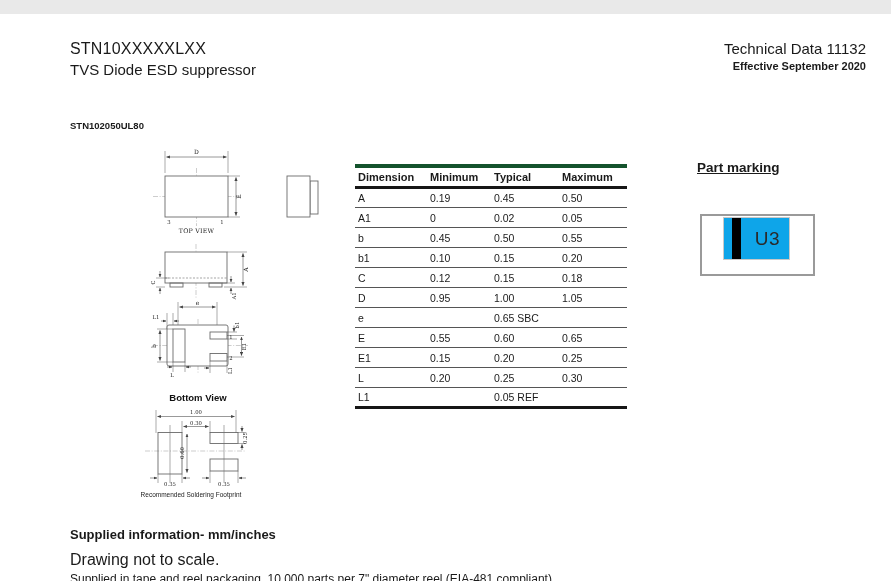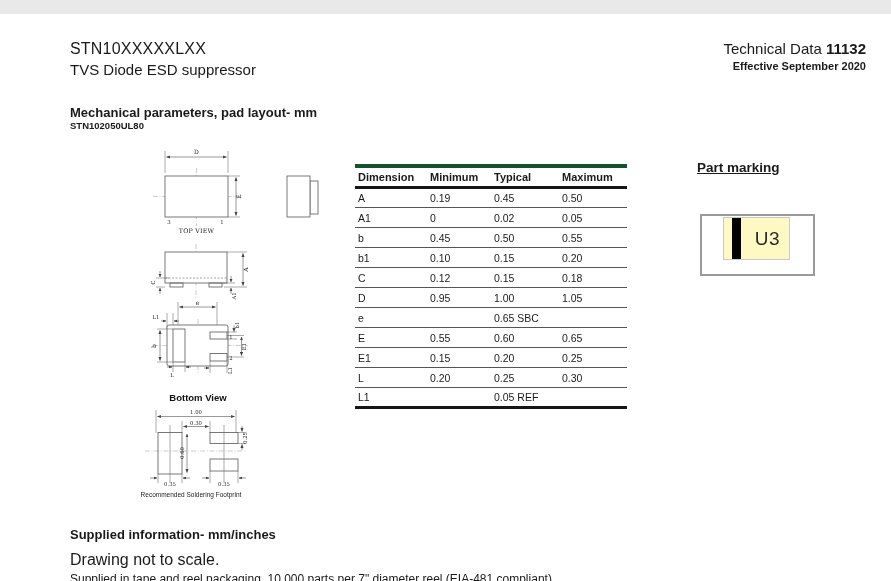--- a/index.html
+++ b/index.html
@@ -8,21 +8,21 @@
     position:relative; width:891px; height:581px; background:#ffffff;
     font-family:"Liberation Sans", sans-serif; color:#1a1a1a; overflow:hidden;
     margin:14px auto;
   }
   
   .hdr-left { position:absolute; left:70px; top:26px; }
   .part-number { font-size:16px; letter-spacing:.2px; }
   .part-subtitle { font-size:15px; margin-top:3px; }
   .hdr-right { position:absolute; right:25px; top:26px; text-align:right; }
   .doc-line { font-size:15px; }
-  .doc-line b { font-weight:bold; }
+  .doc-line b { font-weight:normal; }
   .doc-effective { font-size:11px; font-weight:bold; margin-top:3px; }
   
   .sec-head { position:absolute; left:70px; top:91px; font-size:13px; font-weight:bold; }
   .sec-sub { position:absolute; left:70px; top:106px; font-size:9.5px; font-weight:bold; }
   
   .drawings { position:absolute; left:125px; top:125px; }
   
   .dim-table-wrap { position:absolute; left:355px; top:150px; width:272px; }
   table.dims { width:100%; border-collapse:collapse; table-layout:fixed; }
   table.dims th {
@@ -36,21 +36,21 @@
   table.dims tr:last-child td { border-bottom:3px solid #161616; }
   .col-dim { width:72px; } .col-min { width:64px; } .col-typ { width:68px; } .col-max { width:68px; }
   
   .pm-title { position:absolute; left:697px; top:146px; font-size:13.5px; font-weight:bold;text-decoration:underline; }
   .pm-box {
     position:absolute; left:700px; top:200px; width:115px; height:62px;
     border:2px solid #9a9a9a; background:#fff;
   }
   .pm-inner {
     position:absolute; left:21px; top:1px; width:67px; height:43px;
-    border:1px solid #c9c9c9; background:#fef9c3; display:flex; align-items:center;
+    border:1px solid #c9c9c9; background:#0ea5e9; display:flex; align-items:center;
   }
   .pm-bar { position:absolute; left:8px; top:0; width:9px; height:100%; background:#000; }
   .pm-code {
     position:absolute; left:22px; width:43px; text-align:center;
     font-size:19px; color:#2a2a2a; letter-spacing:.5px;
   }
   
   .pkg-title { position:absolute; left:70px; top:513px; font-size:13px; font-weight:bold; }
   .pkg-line1 { position:absolute; left:70px; top:537px; font-size:16px; }
   .pkg-line2 { position:absolute; left:70px; top:558px; font-size:12px; }
@@ -74,21 +74,20 @@
 
   <div class="hdr-left">
     <div class="part-number">STN10XXXXXLXX</div>
     <div class="part-subtitle">TVS Diode ESD suppressor</div>
   </div>
   <div class="hdr-right">
     <div class="doc-line"><span>Technical Data </span><b>11132</b></div>
     <div class="doc-effective">Effective September 2020</div>
   </div>
 
-  <div class="sec-head">Mechanical parameters, pad layout- mm</div>
   <div class="sec-sub">STN102050UL80</div>
 
   <svg class="drawings" width="220" height="370" viewBox="0 0 220 370">
     <defs>
       <marker id="ar" viewBox="0 0 10 10" refX="9" refY="5" markerWidth="7" markerHeight="7" orient="auto-start-reverse">
         <path d="M0,1 L10,5 L0,9 z" fill="#444"></path>
       </marker>
     </defs>
 
     <g>

